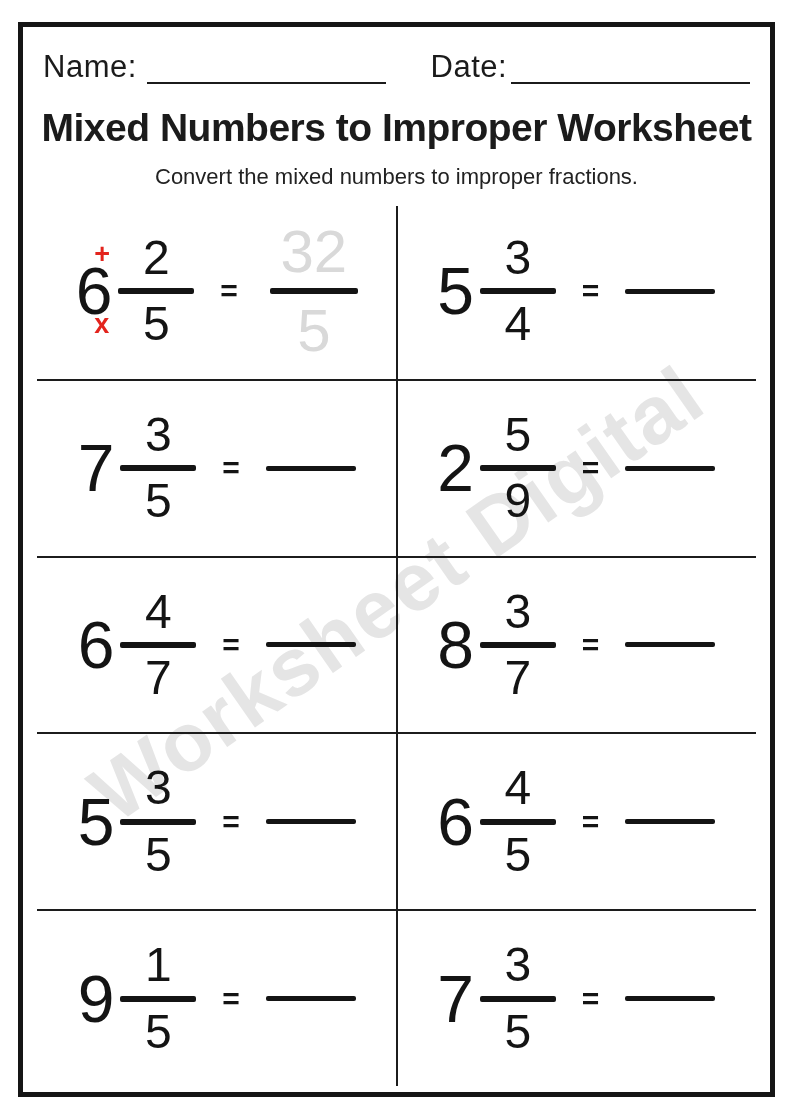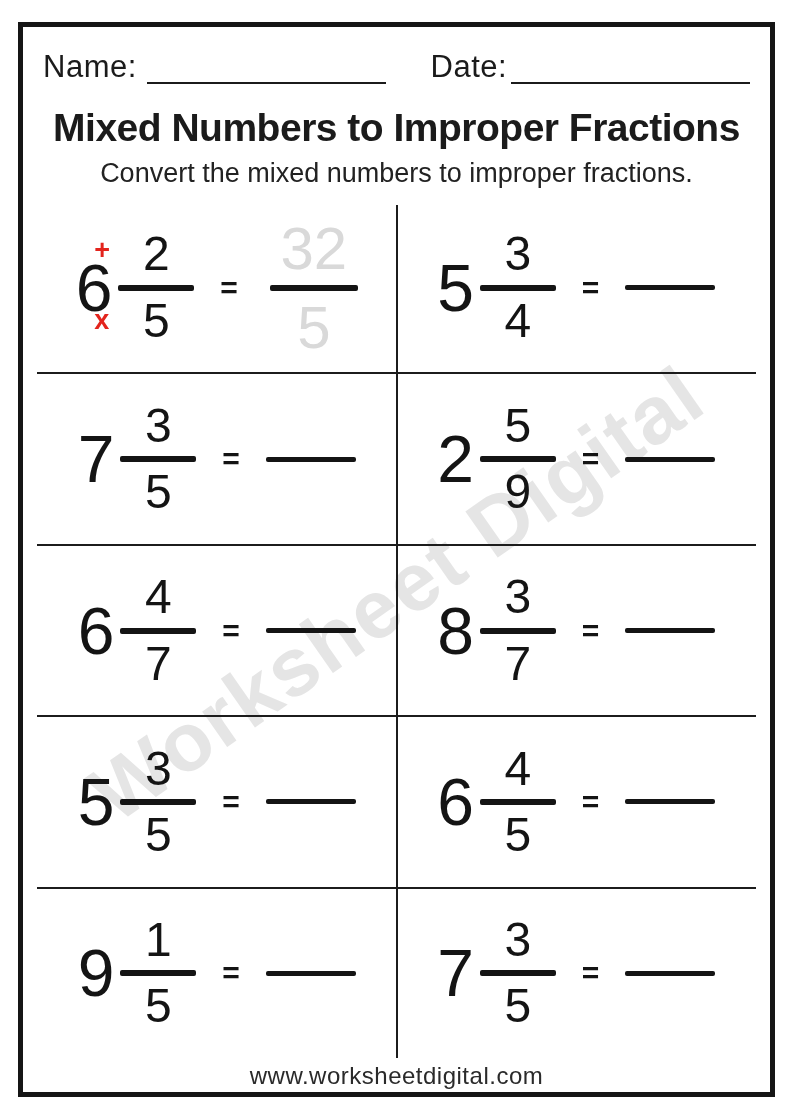--- a/index.html
+++ b/index.html
@@ -14,21 +14,21 @@
     position: relative;
     width: 793px; height: 1120px;
     background: #ffffff;
   }
   .frame {
     position: absolute;
     left: 18px; top: 22px; right: 18px; bottom: 23px;
     border: 5px solid #151515;
     display: flex;
     flex-direction: column;
-    padding: 24px 14px 0 14px;
+    padding: 24px 14px 6px 14px;
     background: transparent;
   }
   
   .watermark {
     position: absolute;
     left: 50%; top: 53%;
     transform: translate(-50%,-50%) rotate(-35deg);
     font-size: 82px;
     font-weight: bold;
     letter-spacing: 2px;
@@ -60,23 +60,23 @@
   .title {
     margin-top: 22px;
     text-align: center;
     font-size: 39px;
     font-weight: bold;
     letter-spacing: -0.5px;
     white-space: nowrap;
     color:#1b1b1b;
   }
   .subtitle {
-    margin-top: 8px;
+    margin-top: 14px;
     text-align: center;
-    font-size: 27px;
+    font-size: 22px;
     color:#222222;
     white-space: nowrap;
   }
 
   
   .grid {
     position: relative;
     flex: 1 1 auto;
     margin-top: 14px;
     display: flex;
@@ -167,21 +167,21 @@
 
   <div class="frame">
 
     <div class="head-row layer">
       <span class="head-label">Name:</span>
       <span class="head-line name-line"></span>
       <span class="head-label date-label">Date:</span>
       <span class="head-line date-line"></span>
     </div>
 
-    <div class="title layer">Mixed Numbers to Improper Fractions</div>
+    <div class="title layer">Mixed Numbers to Improper Worksheet</div>
 
     <div class="subtitle layer">Convert the mixed numbers to improper fractions.</div>
 
     <div class="grid layer" id="grid">
       <div class="vline"></div>
     <div class="row">
           <div class="cell">
             <div class="mixed">
               <span class="whole">6</span>
               <div class="frac">
@@ -311,16 +311,15 @@
                 <span class="fbar"></span>
                 <span class="fden">5</span>
               </div>
             </div>
             <span class="eq">=</span>
             <div class="answer-blank"></div>
           </div>
         </div>
       </div>
 
-    <div class="footer layer">www.worksheetdigital.com</div>
 
   </div>
 </div>
 
 </body></html>

